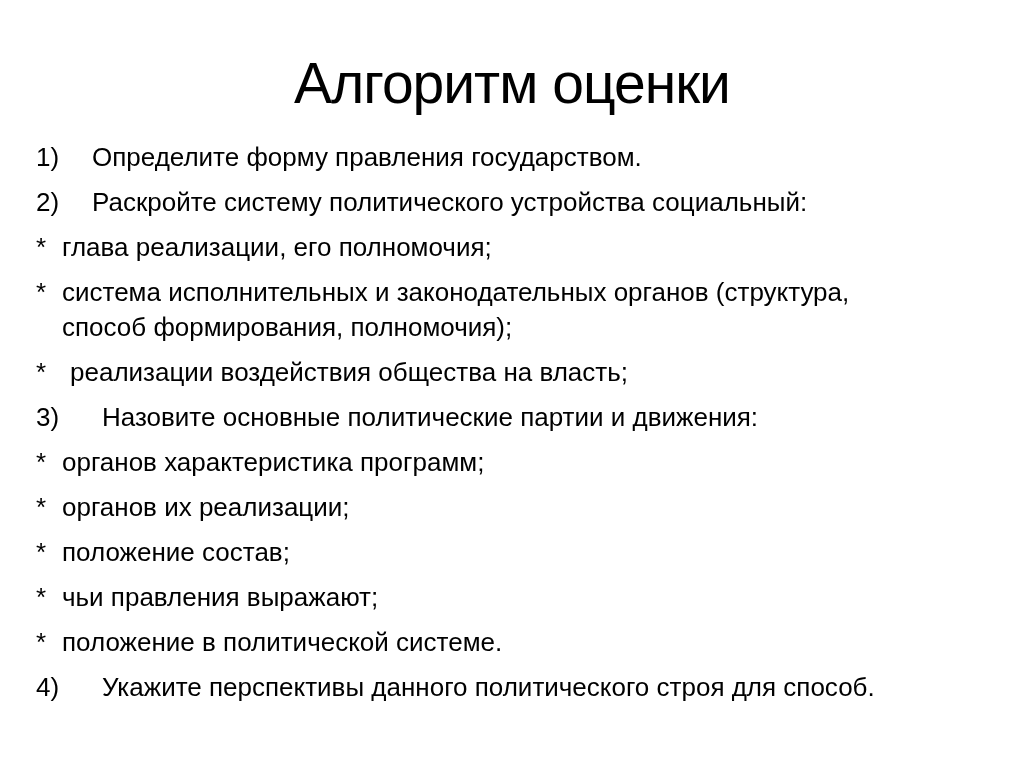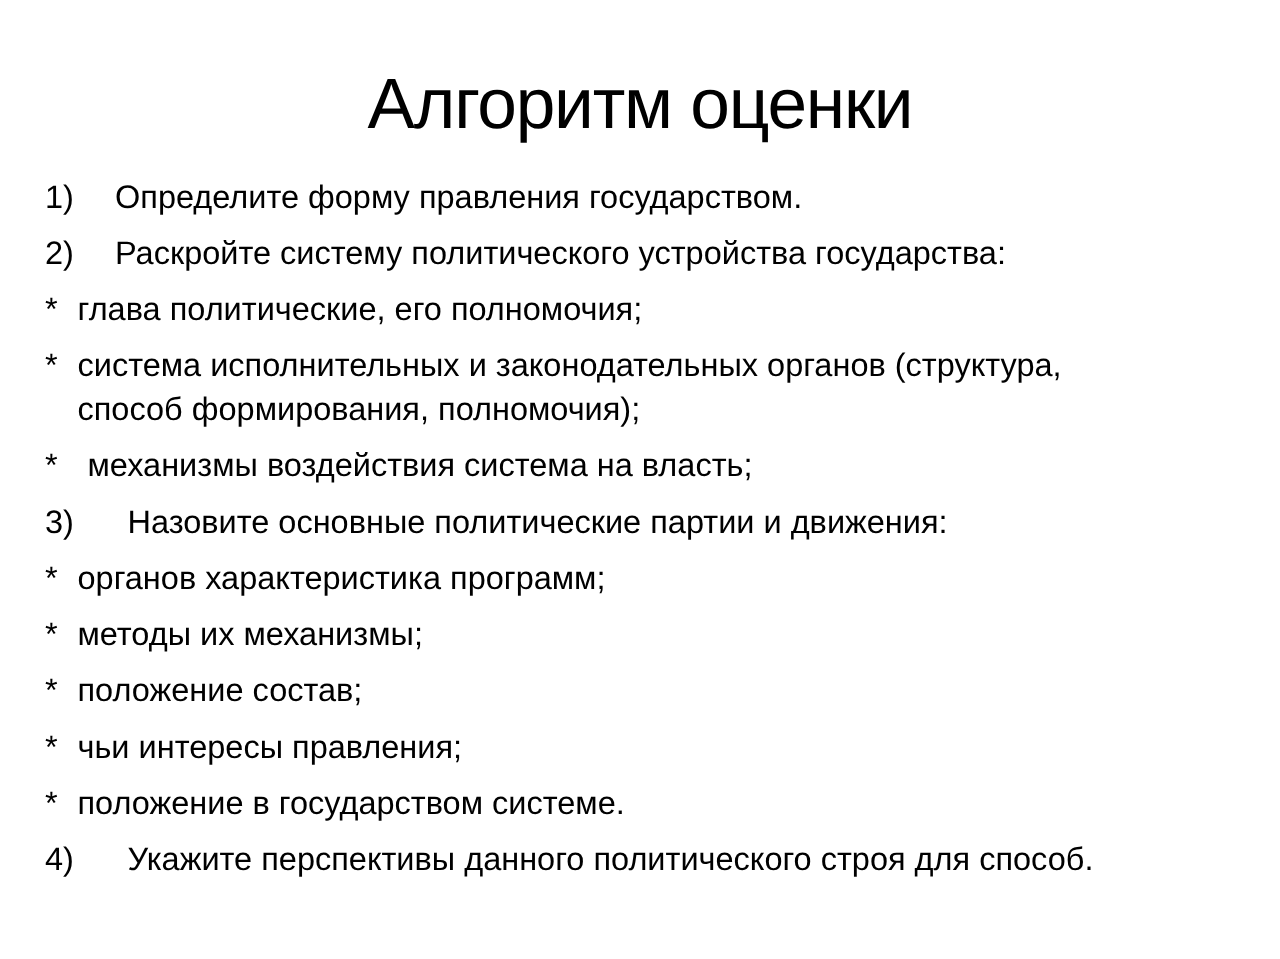--- a/index.html
+++ b/index.html
@@ -61,66 +61,66 @@
 
   <div class="list">
 
     <div class="row num">
       <span class="marker">1)</span>
       <span class="text">Определите форму правления государством.</span>
     </div>
 
     <div class="row num">
       <span class="marker">2)</span>
-      <span class="text">Раскройте систему политического устройства государства:</span>
+      <span class="text">Раскройте систему политического устройства социальный:</span>
     </div>
 
     <div class="row star">
       <span class="marker">*</span>
-      <span class="text">глава политические, его полномочия;</span>
+      <span class="text">глава реализации, его полномочия;</span>
     </div>
 
     <div class="row star">
       <span class="marker">*</span>
       <span class="text">система исполнительных и законодательных органов (структура, способ формирования, полномочия);</span>
     </div>
 
     <div class="row star-wide">
       <span class="marker">*</span>
-      <span class="text">механизмы воздействия система на власть;</span>
+      <span class="text">реализации воздействия общества на власть;</span>
     </div>
 
     <div class="row num-wide">
       <span class="marker">3)</span>
       <span class="text">Назовите основные политические партии и движения:</span>
     </div>
 
     <div class="row star">
       <span class="marker">*</span>
       <span class="text">органов характеристика программ;</span>
     </div>
 
     <div class="row star">
       <span class="marker">*</span>
-      <span class="text">методы их механизмы;</span>
+      <span class="text">органов их реализации;</span>
     </div>
 
     <div class="row star">
       <span class="marker">*</span>
       <span class="text">положение состав;</span>
     </div>
 
     <div class="row star">
       <span class="marker">*</span>
-      <span class="text">чьи интересы правления;</span>
+      <span class="text">чьи правления выражают;</span>
     </div>
 
     <div class="row star">
       <span class="marker">*</span>
-      <span class="text">положение в государством системе.</span>
+      <span class="text">положение в политической системе.</span>
     </div>
 
     <div class="row num-wide">
       <span class="marker">4)</span>
       <span class="text">Укажите перспективы данного политического строя для способ.</span>
     </div>
 
   </div>
 </div>
 

